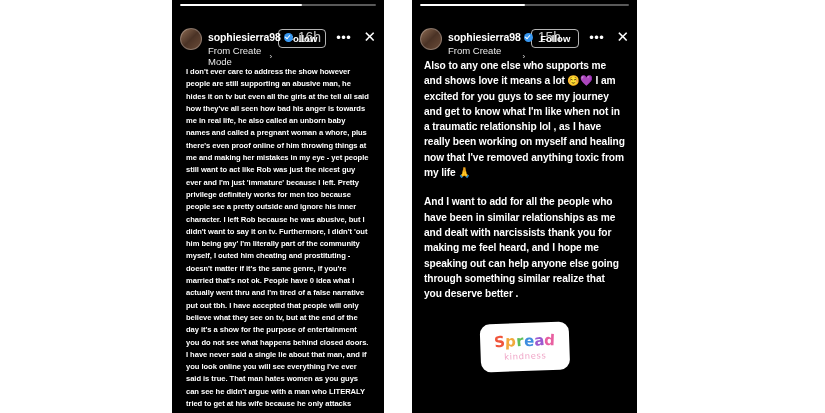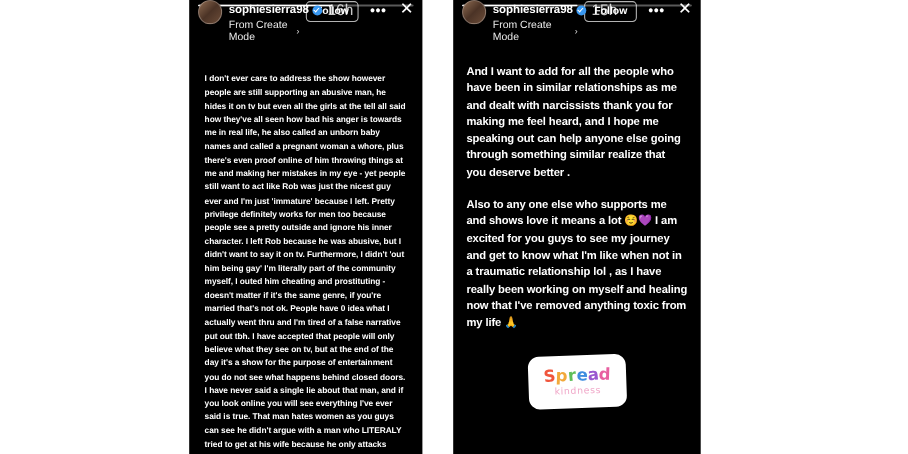--- a/index.html
+++ b/index.html
@@ -40,21 +40,21 @@
   }
   .progress-fill {
     height: 100%;
     background: #ffffff;
     border-radius: 1px;
   }
 
   
   .hdr {
     position: absolute;
-    top: 0; left: 8px; right: 6px;
+    top: 28px; left: 8px; right: 6px;
     display: flex;
     align-items: flex-start;
     gap: 6px;
   }
   .avatar {
     width: 22px; height: 22px;
     border-radius: 50%;
     background: linear-gradient(135deg,#8d6b52 0%,#4b3326 50%,#6b4c38 100%);
     flex: 0 0 22px;
     border: 1px solid rgba(255,255,255,0.25);
@@ -246,22 +246,22 @@
           <span class="createmode">From Create Mode</span>
           <span class="chev">›</span>
         </div>
       </div>
       <button class="follow-btn">Follow</button>
       <span class="dots">•••</span>
       <span class="close">✕</span>
     </div>
 
     <div class="body-right">
+      <div class="txtblock">Also to any one else who supports me and shows love it means a lot ☺️💜 I am excited for you guys to see my journey and get to know what I'm like when not in a traumatic relationship lol , as I have really been working on myself and healing  now that I've removed anything toxic  from my life 🙏</div>
       <div class="txtblock">And I want to add for all the people who have been in similar relationships as me and dealt with narcissists thank you for making me feel heard, and I hope me speaking out can help anyone else going through something similar realize that you deserve better  .</div>
-      <div class="txtblock">Also to any one else who supports me and shows love it means a lot ☺️💜 I am excited for you guys to see my journey and get to know what I'm like when not in a traumatic relationship lol , as I have really been working on myself and healing  now that I've removed anything toxic  from my life 🙏</div>
     </div>
 
     <div class="sticker">
       <div class="sticker-word" id="sticker-word"><i style="color: rgb(240, 85, 60); transform: rotate(-4deg);">S</i><i style="color: rgb(242, 169, 59); transform: rotate(4deg);">p</i><i style="color: rgb(95, 191, 90); transform: rotate(-4deg);">r</i><i style="color: rgb(63, 141, 224); transform: rotate(4deg);">e</i><i style="color: rgb(155, 89, 208); transform: rotate(-4deg);">a</i><i style="color: rgb(232, 95, 160); transform: rotate(4deg);">d</i></div>
       <div class="sticker-sub">kindness</div>
     </div>
   </div>
 
   <div class="gutter-right"></div>
 </div>

